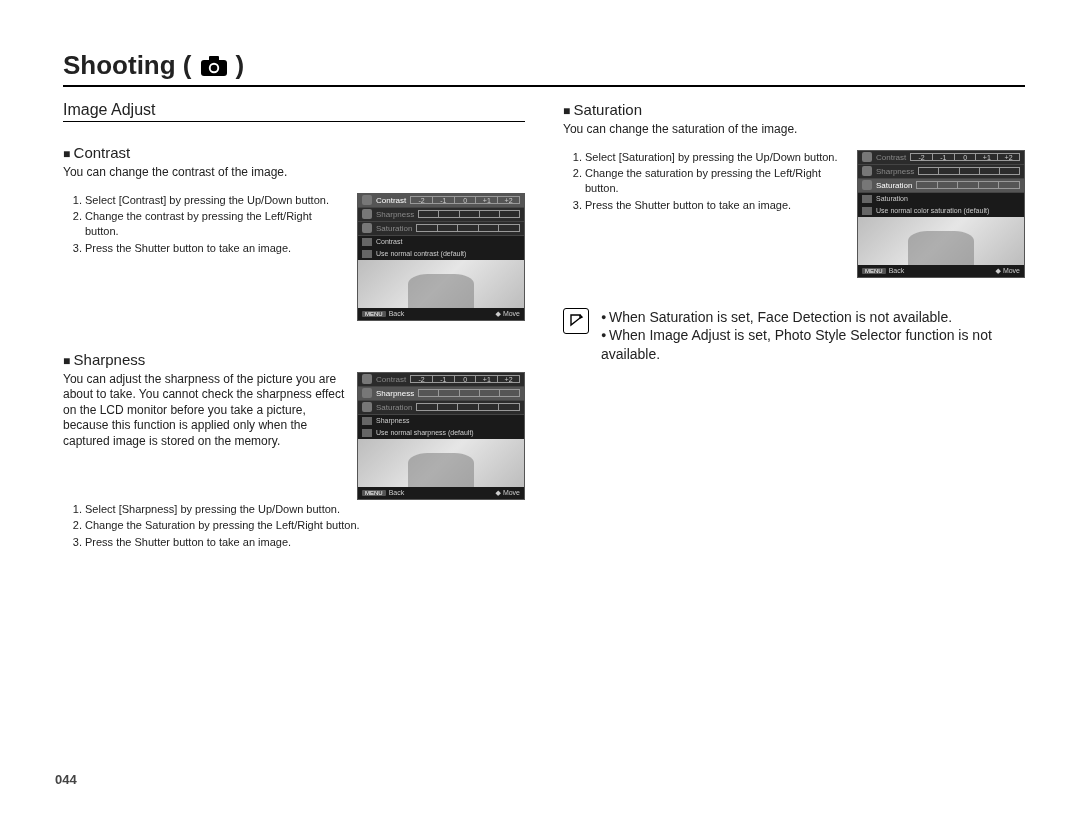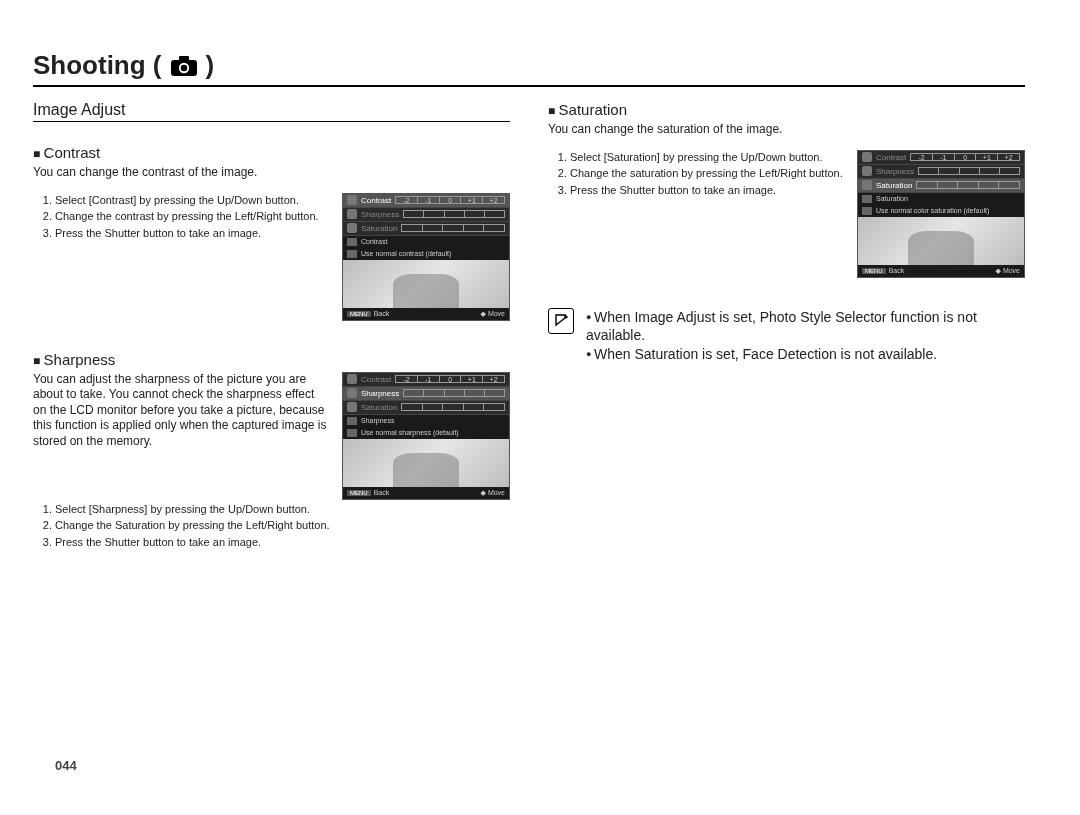--- a/index.html
+++ b/index.html
@@ -1,21 +1,21 @@
 <!DOCTYPE html>
 <html><head>
 <meta charset="utf-8">
 <style>
   * { box-sizing: border-box; margin: 0; padding: 0; }
   html, body { width: 1080px; height: 815px; background: #fafafa; font-family: Arial, Helvetica, sans-serif; color: #222; }
   .page {
     width: 1080px;
     height: 815px;
     background: #fff;
-    padding: 50px 55px 30px 33px;
+    padding: 50px 55px 30px 63px;
     position: relative;
   }
   .chapter {
     font-size: 26px;
     font-weight: bold;
     border-bottom: 2px solid #000;
     padding-bottom: 4px;
     margin-bottom: 14px;
     display: flex;
     align-items: center;
@@ -66,21 +66,21 @@
 
   
   .note { display: flex; gap: 12px; margin-top: 26px; align-items:flex-start; }
   .note-icon {
     width: 26px; height: 26px; border: 1.5px solid #000; border-radius: 3px;
     display:flex; align-items:center; justify-content:center; flex-shrink:0;
   }
   .note ul { list-style: none; font-size: 14px; line-height: 1.35; }
   .note ul li::before { content: "● "; font-size: 9px; vertical-align: 2px; }
 
-  .page-num { position:absolute; left:55px; bottom:42px; font-size:13px; font-weight:bold; color:#444; }
+  .page-num { position:absolute; left:55px; bottom:28px; font-size:13px; font-weight:bold; color:#444; }
 </style>
 </head>
 <body>
 
 <div class="page">
 
   <div class="chapter">
     <span>Shooting (</span>
     <svg width="28" height="22" viewBox="0 0 28 22">
       <rect x="1" y="5" width="26" height="16" rx="3" fill="#000"></rect>
@@ -291,22 +291,22 @@
       </div>
 
       <div class="note">
         <div class="note-icon">
           <svg width="16" height="16" viewBox="0 0 16 16">
               <path d="M3 2 L12 2 L12 5 L3 12 Z" fill="none" stroke="#000" stroke-width="1.4"></path>
               <path d="M12 2 L14 4 L12 5" fill="none" stroke="#000" stroke-width="1.4"></path>
             </svg>
         </div>
         <ul>
+          <li>When Saturation is set, Face Detection is not available.</li>
           <li>When Image Adjust  is set, Photo Style Selector function is not available.</li>
-          <li>When Saturation is set, Face Detection is not available.</li>
         </ul>
       </div>
 
     </div>
   </div>
 
   <div class="page-num">044</div>
 </div>
 
 </body></html>

